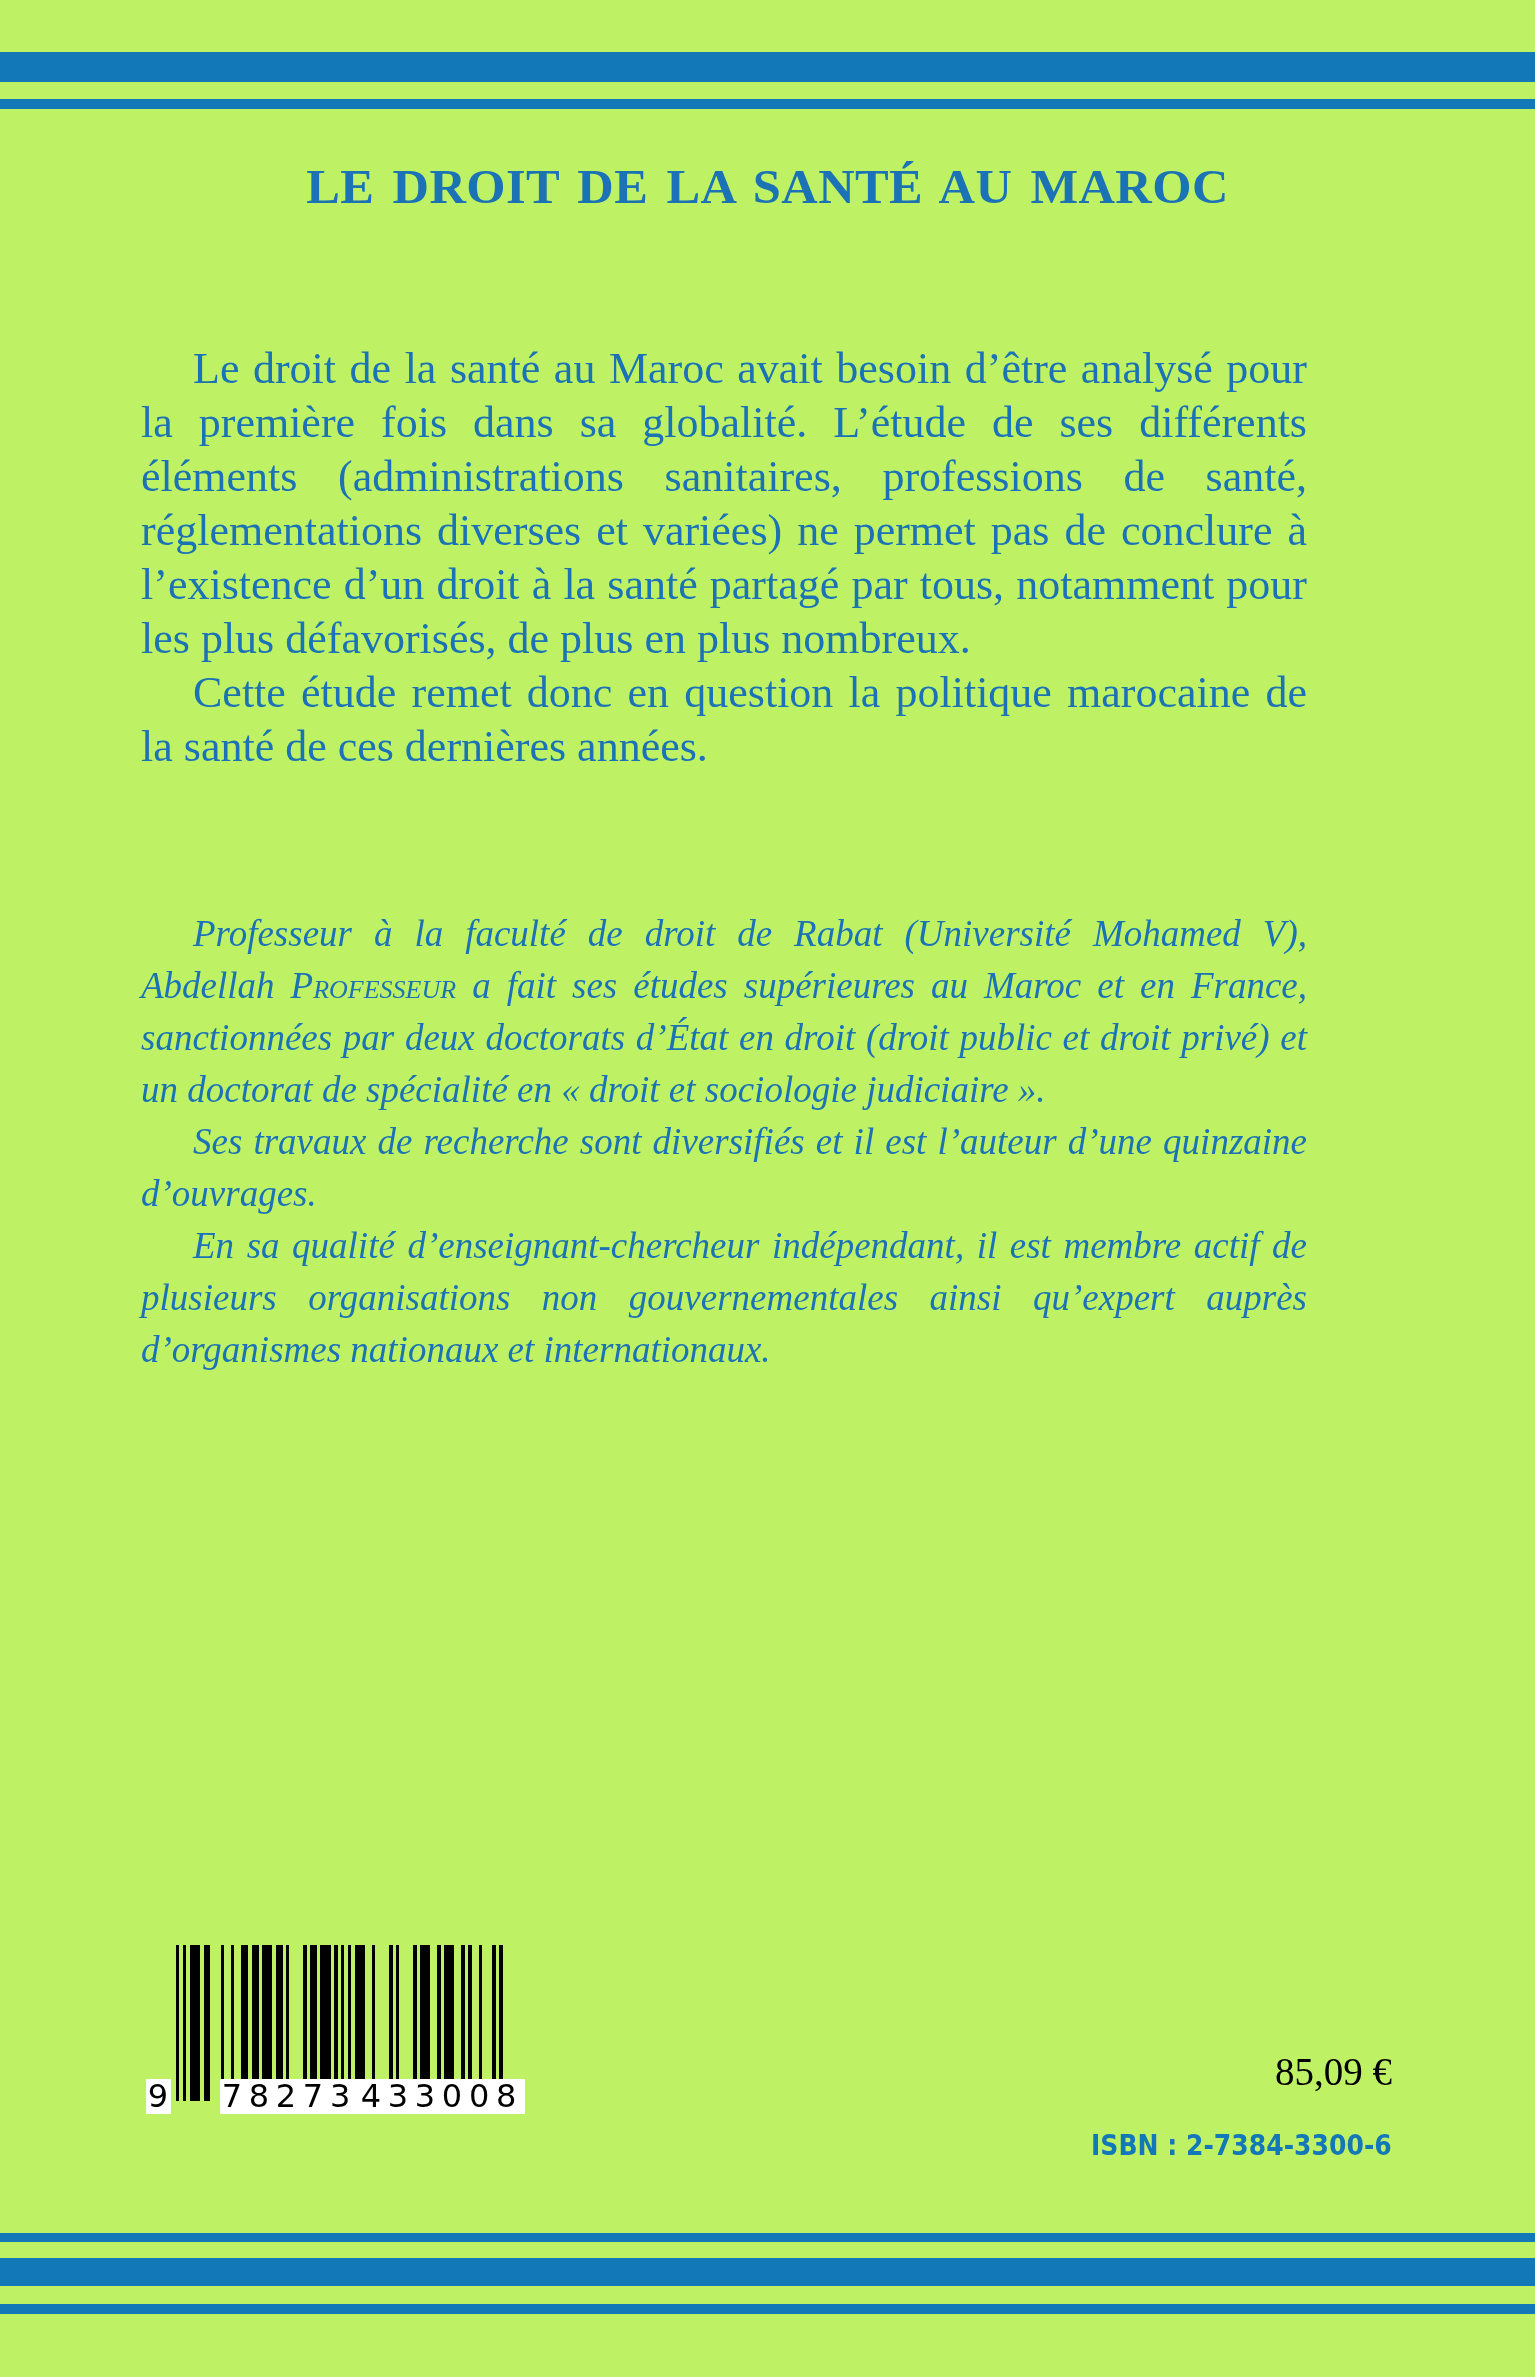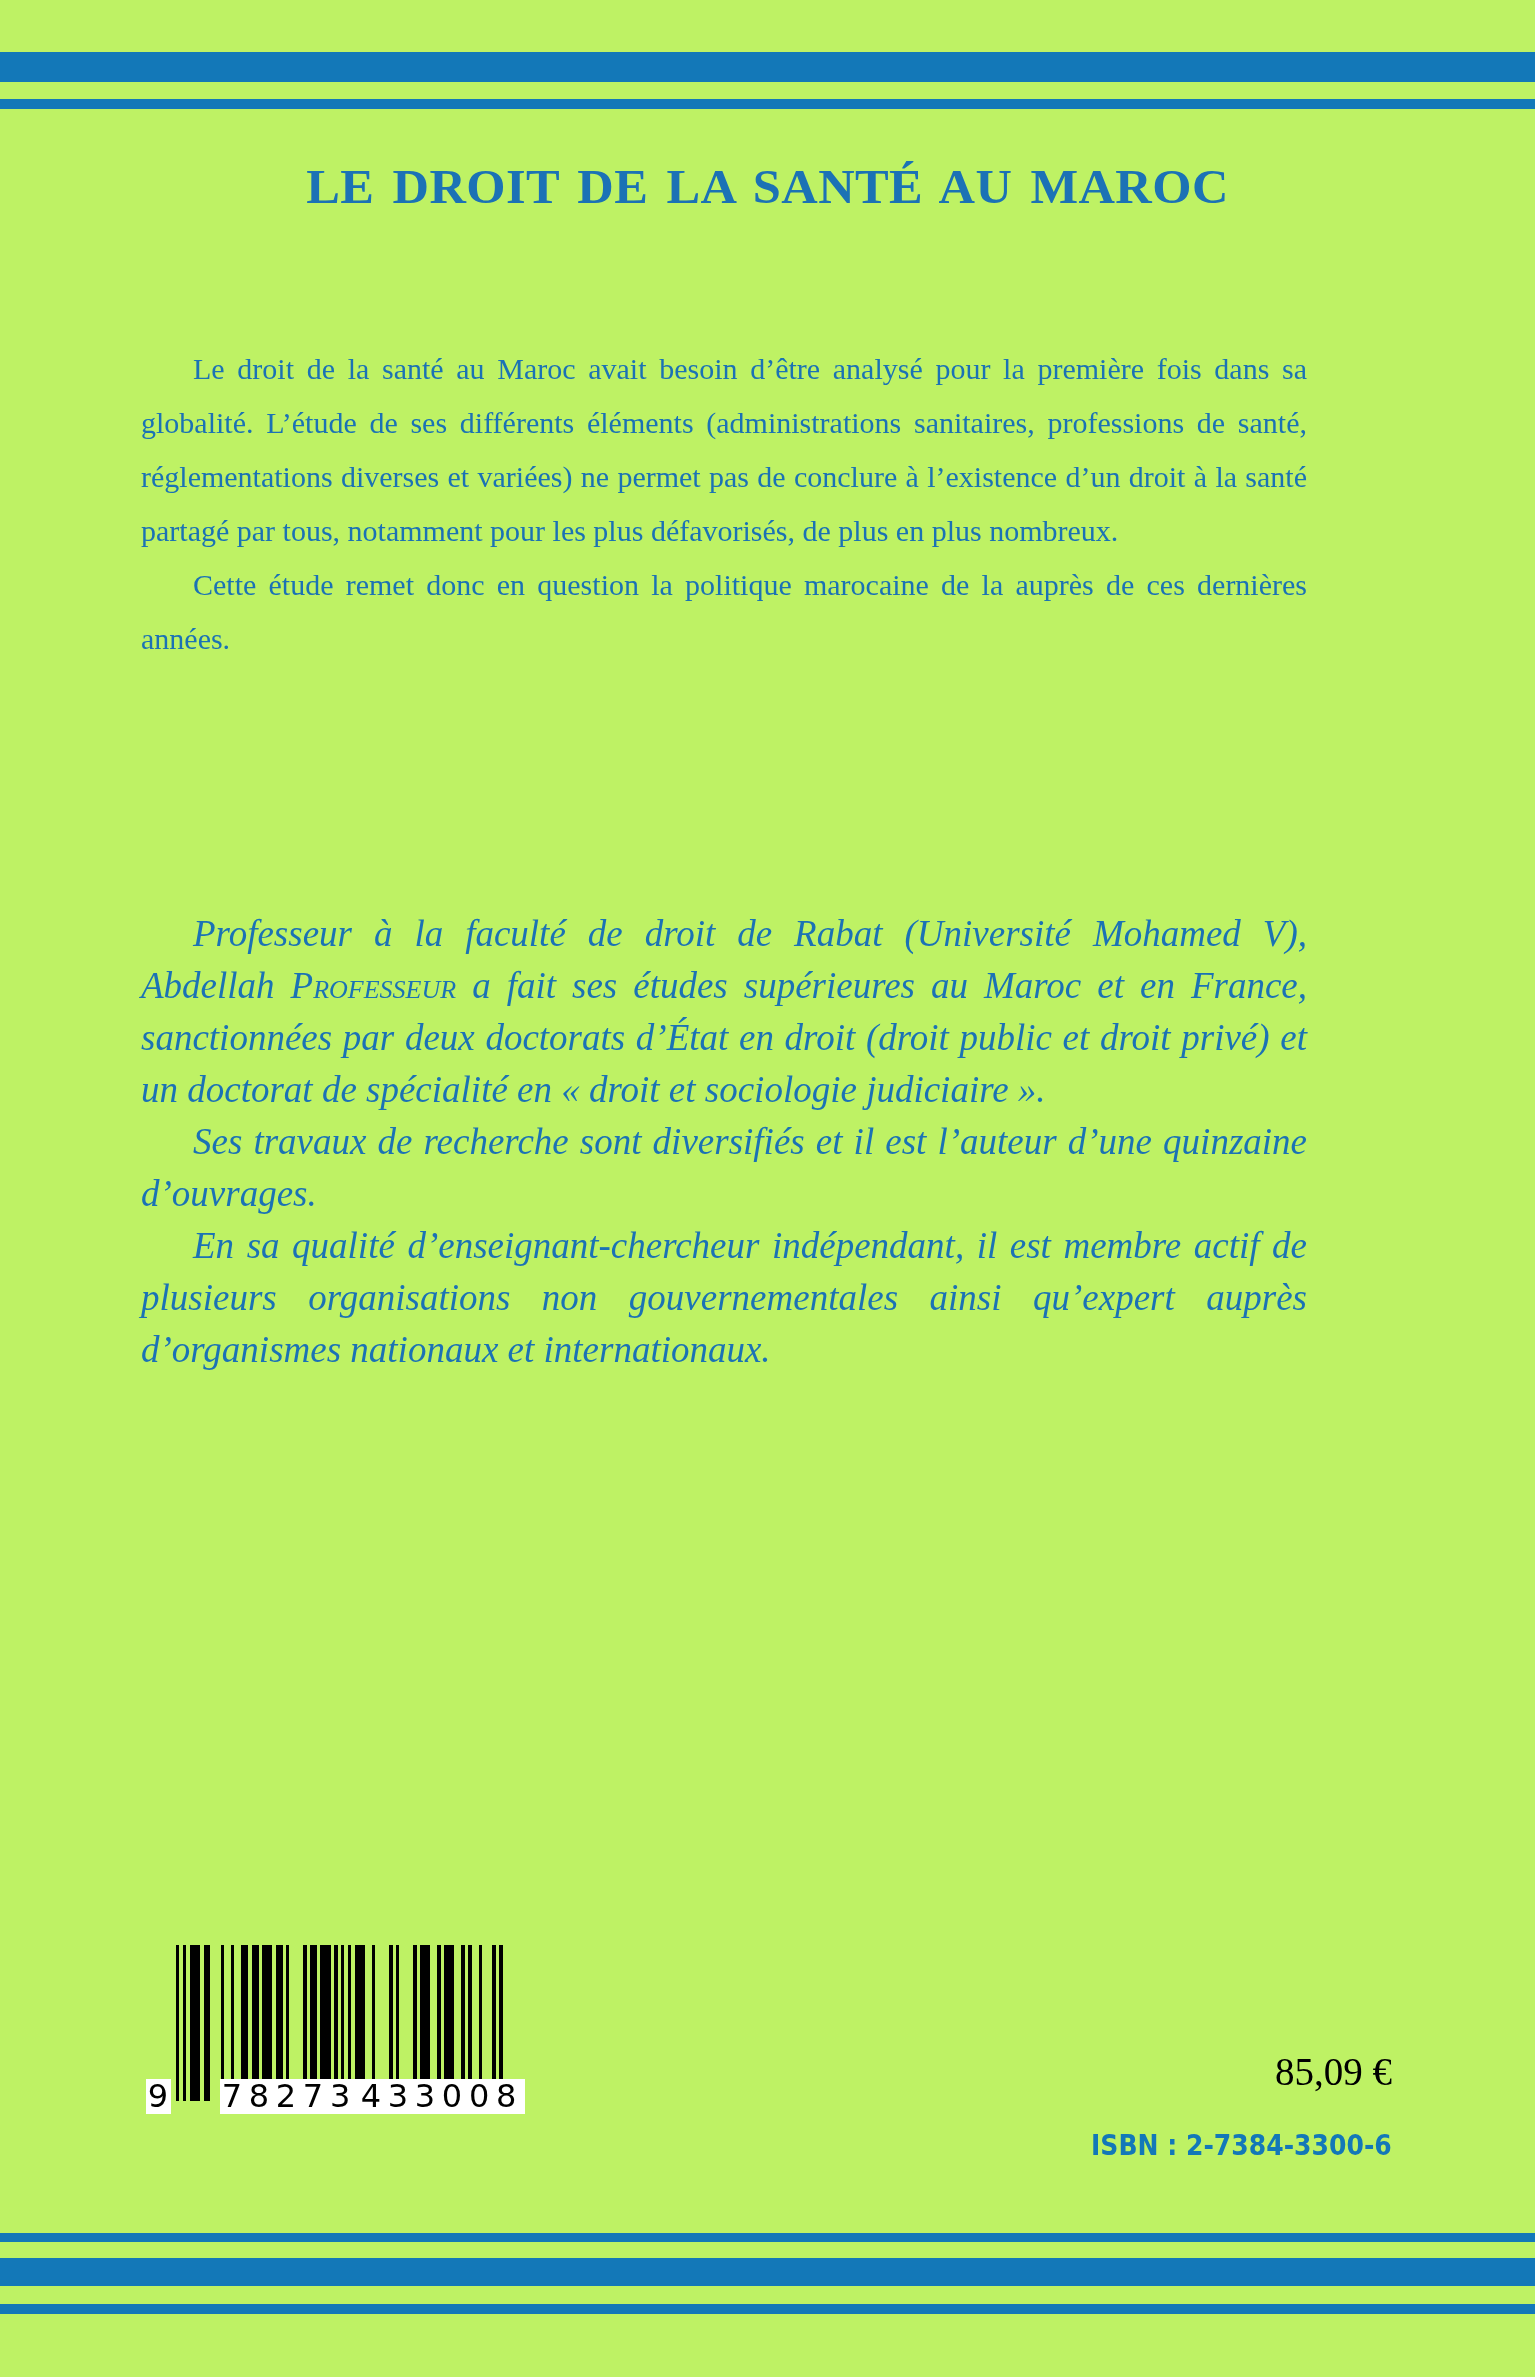--- a/index.html
+++ b/index.html
@@ -55,21 +55,21 @@
 
   
   .copy {
     position: absolute;
     left: 141px;
     width: 1166px;
     color: #1b72b5;
   }
   .copy-roman {
     top: 342px;
-    font-size: 30px;
+    font-size: 44px;
     line-height: 54px;
     text-align: justify;
     text-justify: inter-word;
   }
   .copy-italic {
     top: 908px;
     font-size: 37px;
     line-height: 52px;
     font-style: italic;
     text-align: justify;
@@ -152,21 +152,21 @@
 
 <div class="page">
 
   <div class="rule rule-top-thick"></div>
   <div class="rule rule-top-thin"></div>
 
   <div class="title">LE DROIT DE LA SANTÉ AU MAROC</div>
 
   <div class="copy copy-roman">
     <p>Le droit de la santé au Maroc avait besoin d’être analysé pour la première fois dans sa globalité. L’étude de ses différents éléments (administrations sanitaires, professions de santé, réglementations diverses et variées) ne permet pas de conclure à l’existence d’un droit à la santé partagé par tous, notamment pour les plus défavorisés, de plus en plus nombreux.</p>
-    <p class="last-line-left">Cette étude remet donc en question la politique marocaine de la auprès de ces dernières années.</p>
+    <p class="last-line-left">Cette étude remet donc en question la politique marocaine de la santé de ces dernières années.</p>
   </div>
 
   <div class="copy copy-italic">
     <p><span>Professeur à la faculté de droit de Rabat (Université Mohamed V), Abdellah </span><span class="smallcaps">Professeur</span><span> a fait ses études supérieures au Maroc et en France, sanctionnées par deux doctorats d’État en droit (droit public et droit privé) et un doctorat de spécialité en « droit et sociologie judiciaire ».</span></p>
     <p class="last-line-left">Ses travaux de recherche sont diversifiés et il est l’auteur d’une quinzaine d’ouvrages.</p>
     <p class="last-line-left">En sa qualité d’enseignant-chercheur indépendant, il est membre actif de plusieurs organisations non gouvernementales ainsi qu’expert auprès d’organismes nationaux et internationaux.</p>
   </div>
 
   <div class="barcode-block">
     <div class="barcode-bars">

